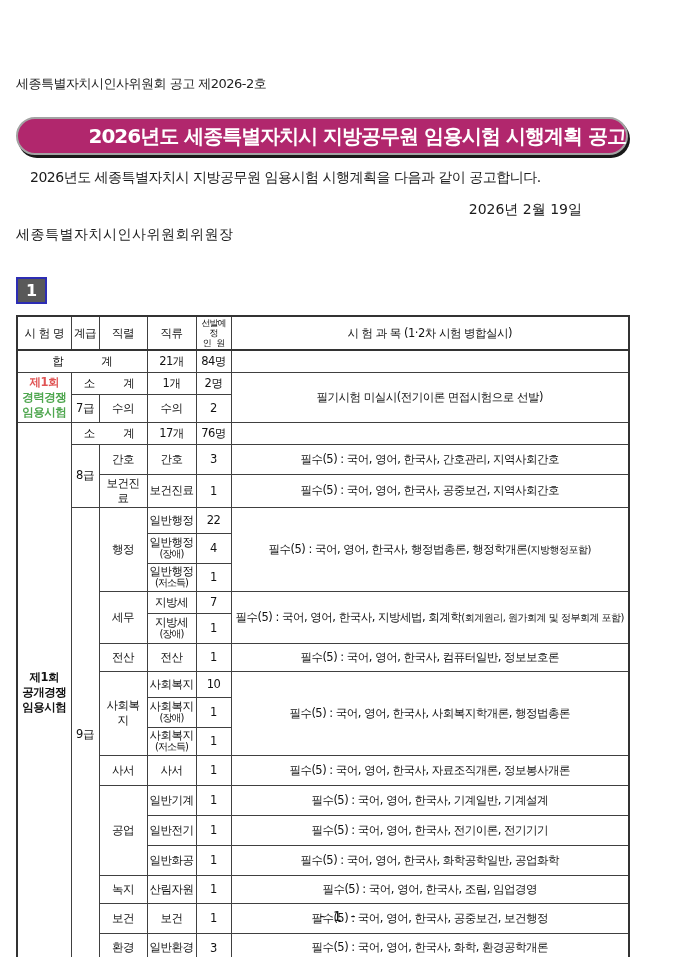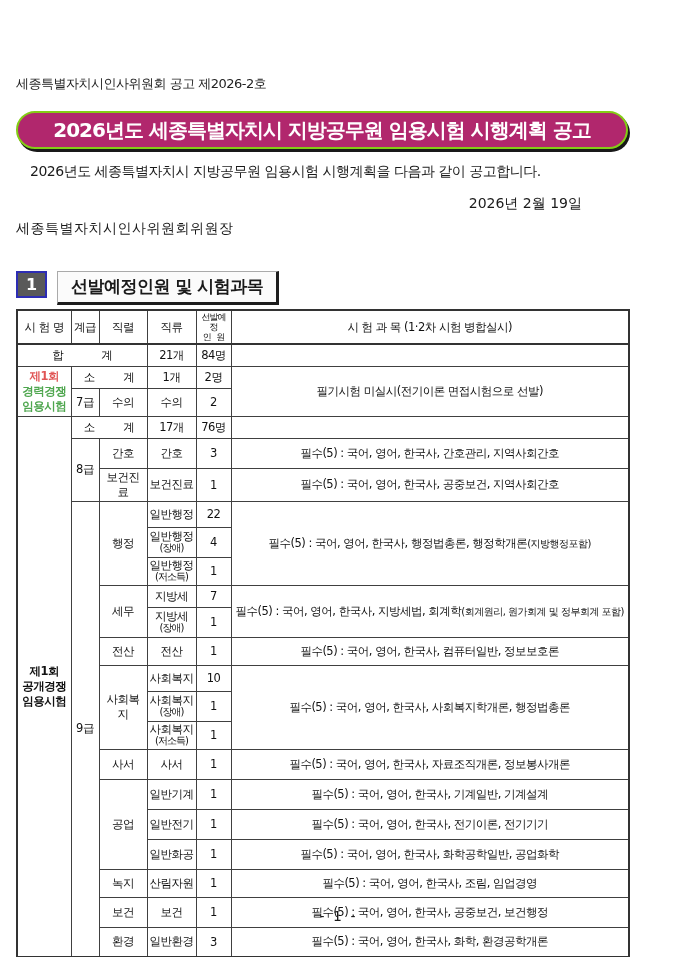--- a/index.html
+++ b/index.html
@@ -7,25 +7,25 @@
   body {
     width:677px; height:957px; position:relative;
     font-family:"DejaVu Sans","Liberation Sans",sans-serif;
     color:#1a1a1a;
   }
   .doc { position:absolute; left:16px; top:0; width:612px; }
 
   .doc-number { margin-top:75px; font-size:13px; letter-spacing:-0.5px; color:#222; }
 
   .banner {
-    margin-top:18px; height:38px; width:612px;
+    margin-top:24px; height:38px; width:612px;
     background:var(--banner-bg,#b1276d);
-    border:2px solid #84cc16; border-radius:19px;
+    border:2px solid #a3a3a3; border-radius:19px;
     box-shadow:2px 3px 0 #191919;
-    display:flex; align-items:center; justify-content:center;
+    display:flex; align-items:center; justify-content:flex-end;
   }
   .banner span { color:#ffffff; font-weight:bold; font-size:20px; letter-spacing:-1px; }
 
   .intro { margin-top:14px; padding-left:14px; font-size:14px; letter-spacing:-0.5px; }
 
   .date-line  { margin-top:14px; text-align:right; padding-right:46px; font-size:14px; }
   .signer-line{ margin-top:7px;  text-align:left; padding-right:16px; font-size:14px; letter-spacing:0.5px; }
 
   .section-head { margin-top:33px; display:flex; align-items:flex-start; height:30px; }
   .section-num {
@@ -75,21 +75,20 @@
     <span>2026년도 세종특별자치시 지방공무원 임용시험 시행계획 공고</span>
   </div>
 
   <div class="intro">2026년도 세종특별자치시 지방공무원 임용시험 시행계획을 다음과 같이 공고합니다.</div>
 
   <div class="date-line">2026년 2월 19일</div>
   <div class="signer-line">세종특별자치시인사위원회위원장</div>
 
   <div class="section-head">
     <div class="section-num">1</div>
-    <div class="section-title">선발예정인원 및 시험과목</div>
   </div>
 
   <table class="main">
     <colgroup>
       <col style="width:54px">
         <col style="width:28px">
         <col style="width:48px">
       <col style="width:49px">
         <col style="width:35px">
         <col style="width:398px">

